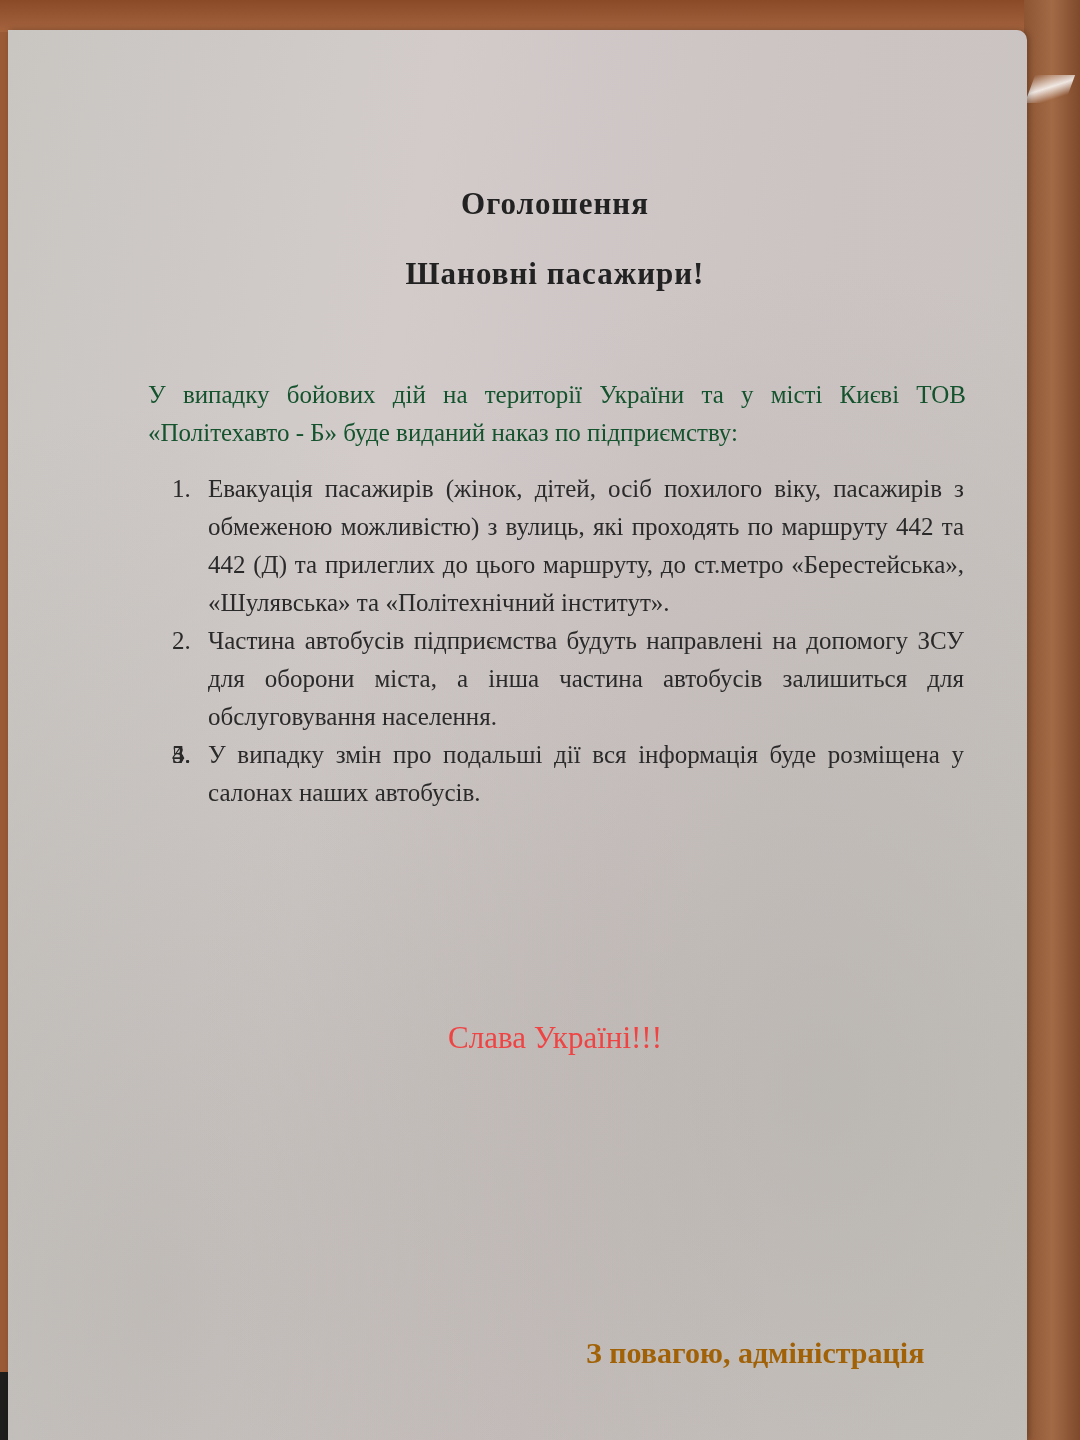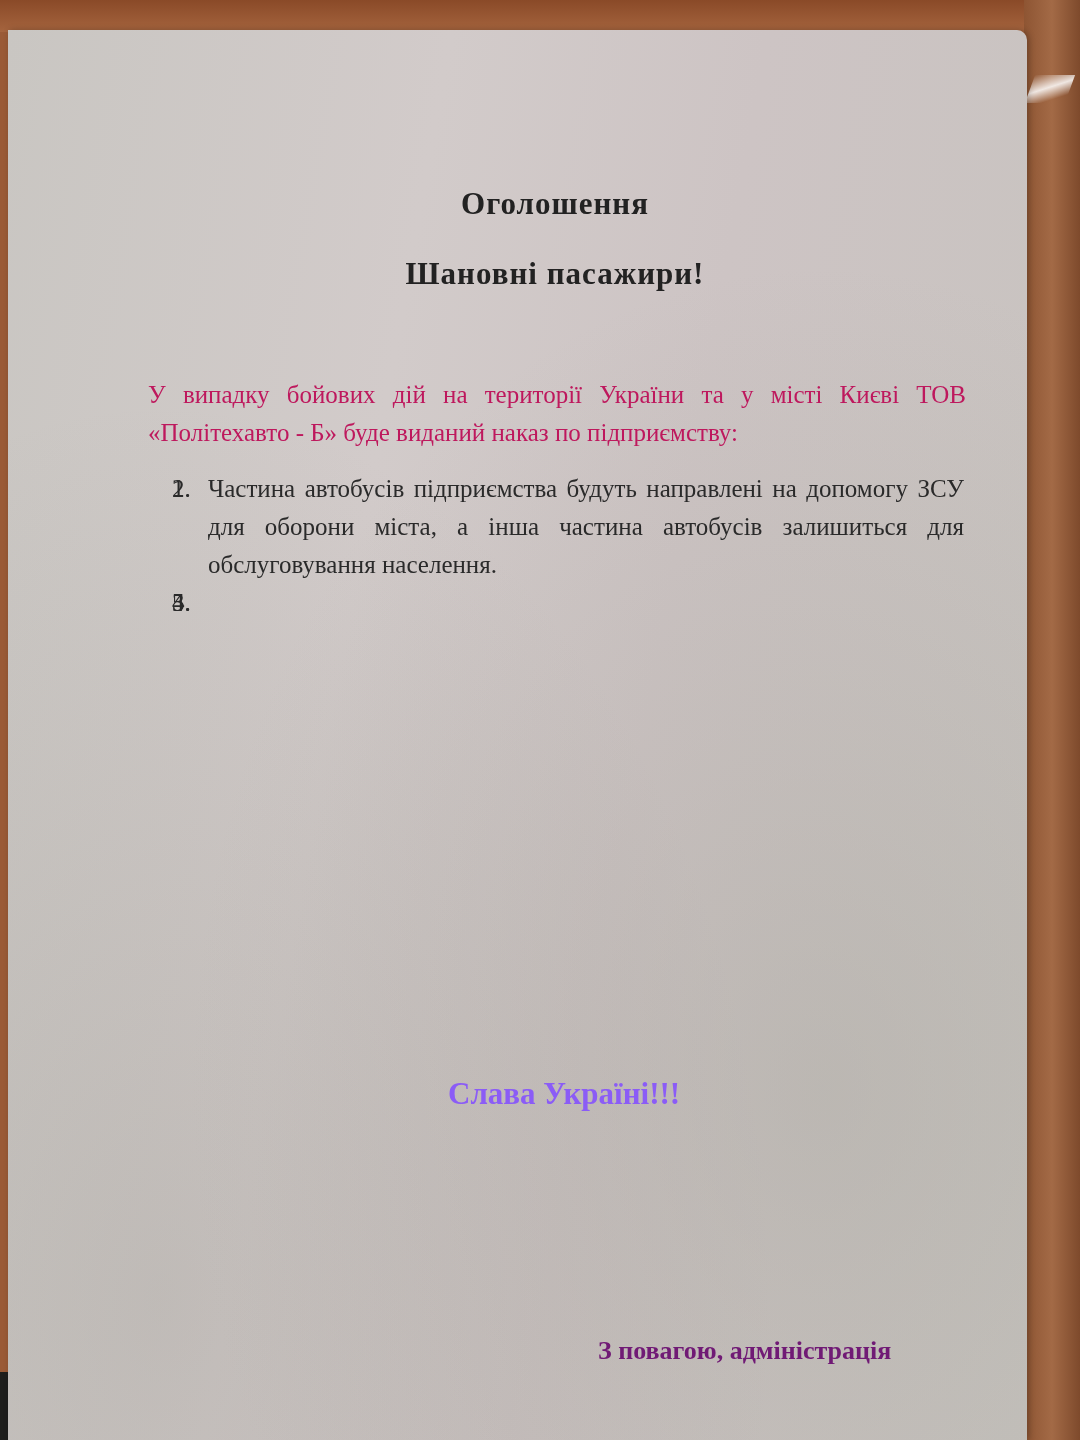--- a/index.html
+++ b/index.html
@@ -55,21 +55,21 @@
     .title-1 { top: 186px; }
     .title-2 { top: 256px; }
     .intro {
       position: absolute;
       left: 148px; width: 818px;
       top: 376px;
       font-size: 25px;
       line-height: 38px;
       text-align: justify;
       text-align-last: left;
-      color: #be185d;
+      color: #14532d;
     }
     .list {
       position: absolute;
       left: 172px; width: 792px;
       top: 470px;
       margin: 0; padding: 0;
       list-style: none;
       font-size: 25px;
       line-height: 38px;
       color: #2a2a2a;
@@ -79,61 +79,63 @@
       padding-left: 36px;
       text-align: justify;
       text-align-last: left;
     }
     .list-num {
       position: absolute;
       left: 0; top: 0;
     }
     .slava {
       position: absolute;
-      left: 448px; top: 1076px;
+      left: 448px; top: 1020px;
       font-size: 31px;
-      font-weight: bold;
-      color: #8b5cf6;
+      font-weight: normal;
+      color: #ef4444;
     }
     .signature {
       position: absolute;
-      left: 598px; top: 1336px;
-      font-size: 26px;
+      left: 586px; top: 1336px;
+      font-size: 30px;
       font-weight: bold;
-      color: #701a75;
+      color: #a16207;
     }
   </style>
 </head>
 <body>
 
 <div class="wall-top"></div>
 <div class="wall-right"></div>
 <div class="dark-corner"></div>
 <div class="tape-glint"></div>
 
 <div class="paper"></div>
 
 <div class="title title-1">Оголошення</div>
 <div class="title title-2">Шановні пасажири!</div>
 
 <div class="intro">У випадку бойових дій на території України та у місті Києві ТОВ «Політехавто - Б»  буде виданий наказ по підприємству:</div>
 
 <ol class="list">
   <li class="list-item">
     <span class="list-num">1.</span>
+    <span>Евакуація пасажирів (жінок, дітей, осіб похилого віку, пасажирів з обмеженою можливістю) з вулиць, які проходять по маршруту 442 та 442 (Д) та прилеглих до цього маршруту, до ст.метро «Берестейська», «Шулявська» та «Політехнічний інститут».</span>
   </li>
   <li class="list-item">
     <span class="list-num">2.</span>
     <span>Частина автобусів підприємства будуть направлені на допомогу ЗСУ для оборони міста, а інша частина автобусів залишиться для обслуговування населення.</span>
   </li>
   <li class="list-item">
     <span class="list-num">3.</span>
   </li>
   <li class="list-item">
     <span class="list-num">4.</span>
   </li>
   <li class="list-item">
     <span class="list-num">5.</span>
+    <span>У випадку змін про подальші дії вся інформація буде розміщена у салонах наших автобусів.</span>
   </li>
 </ol>
 
 <div class="slava">Слава Україні!!!</div>
 <div class="signature">З повагою, адміністрація</div>
 
 </body></html>

